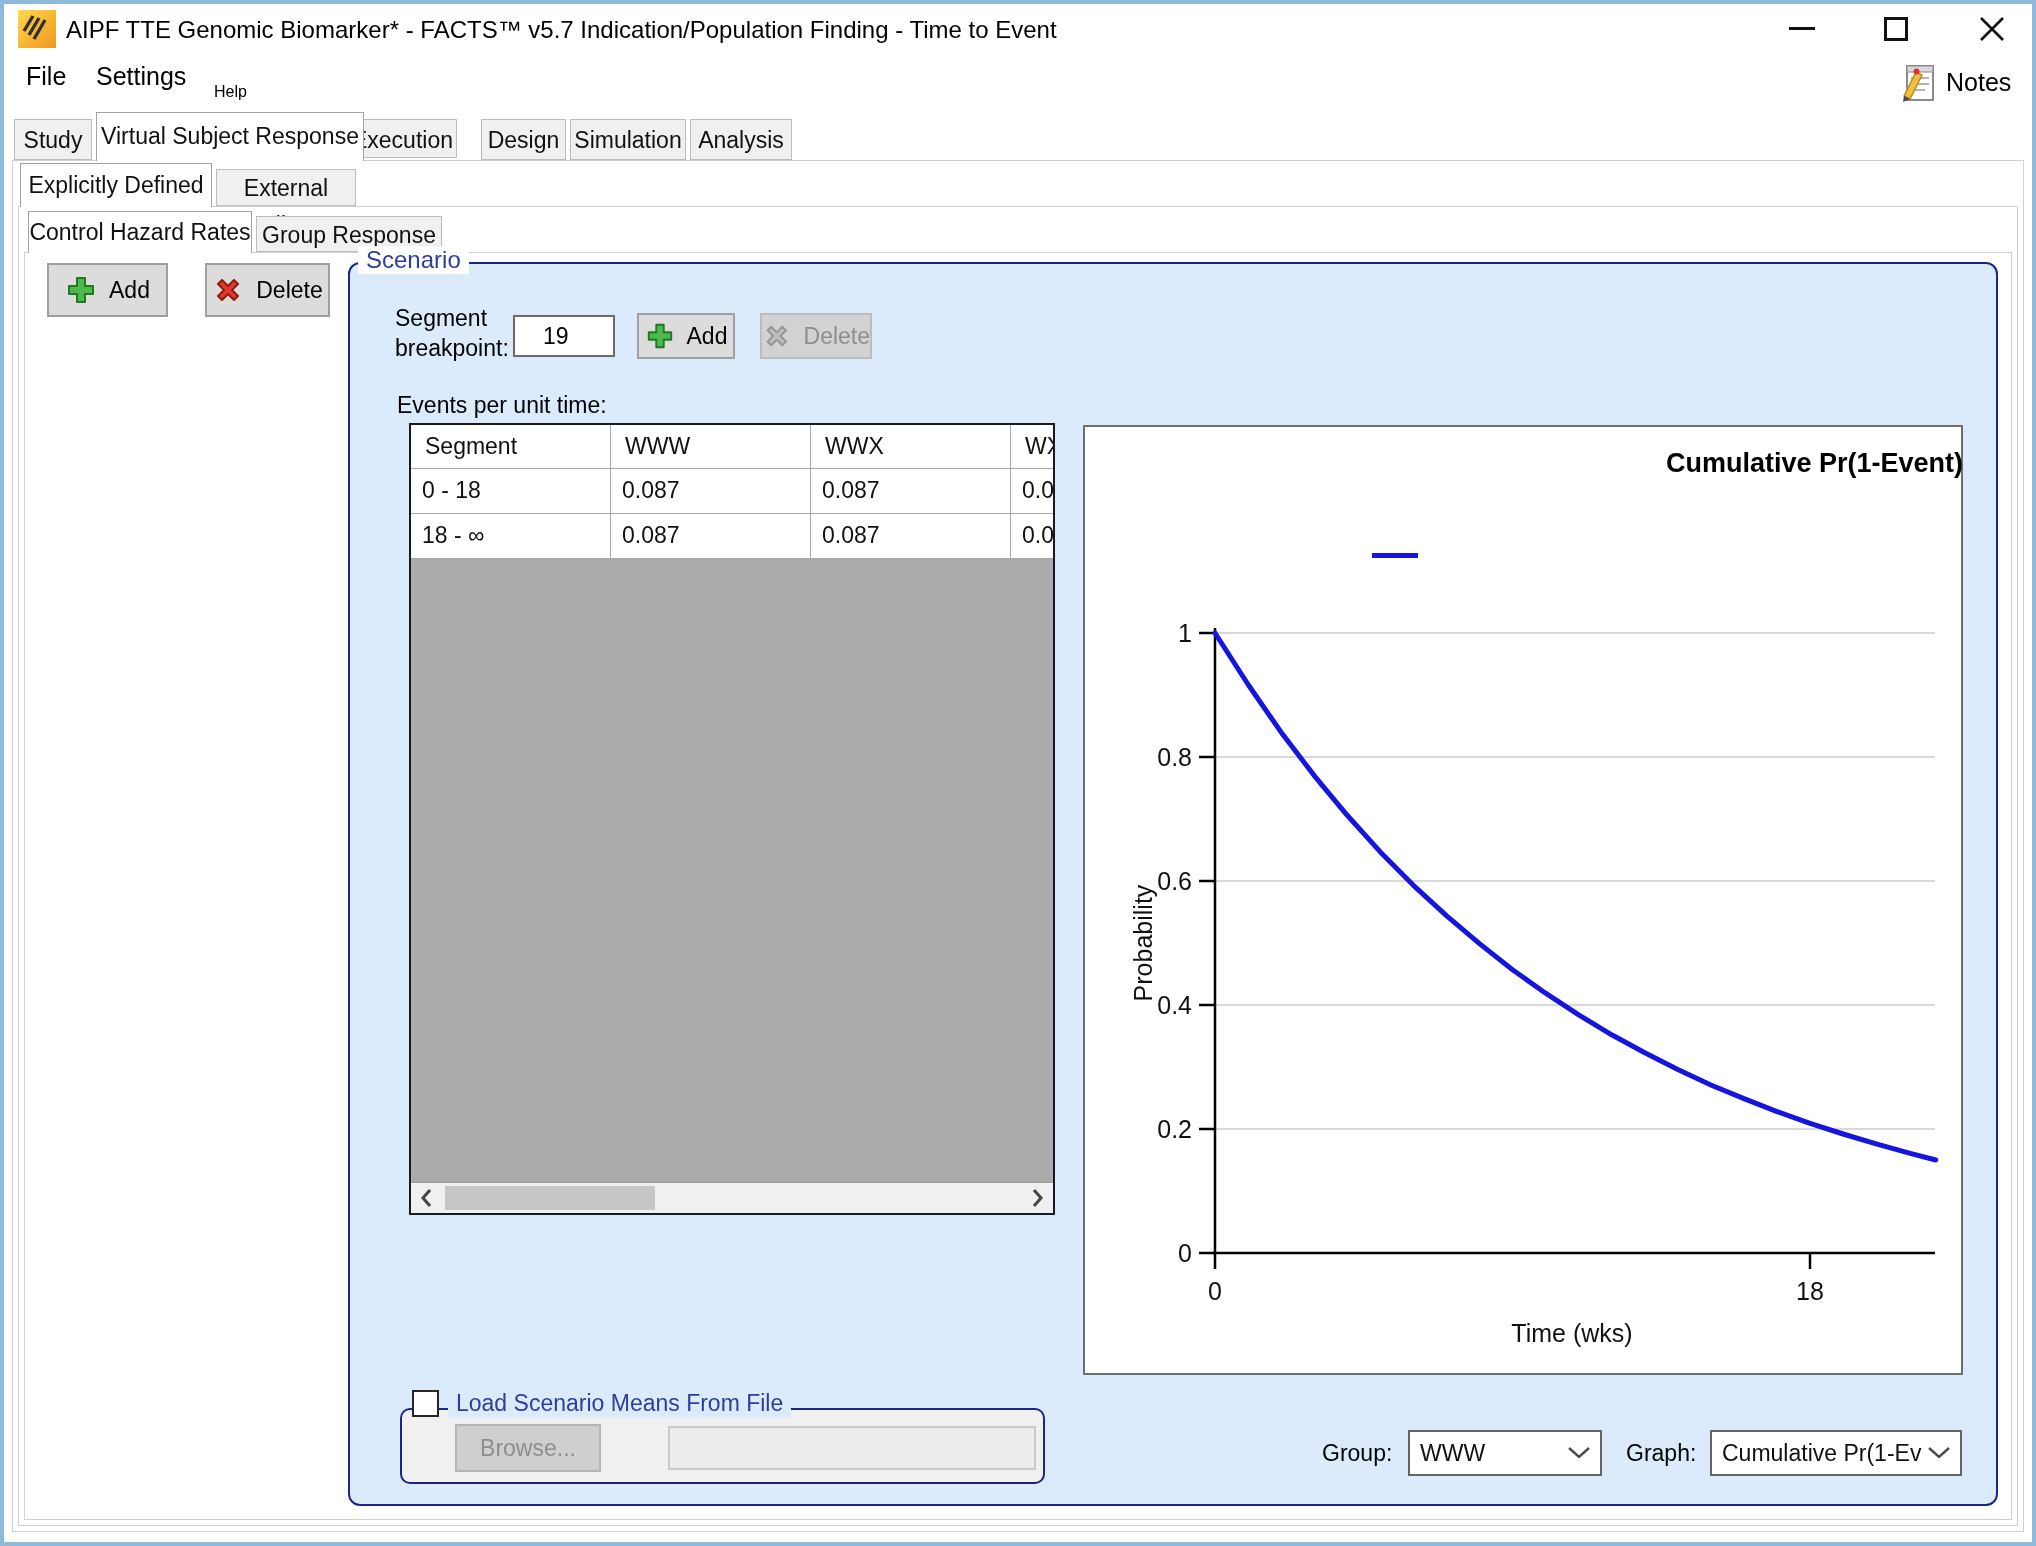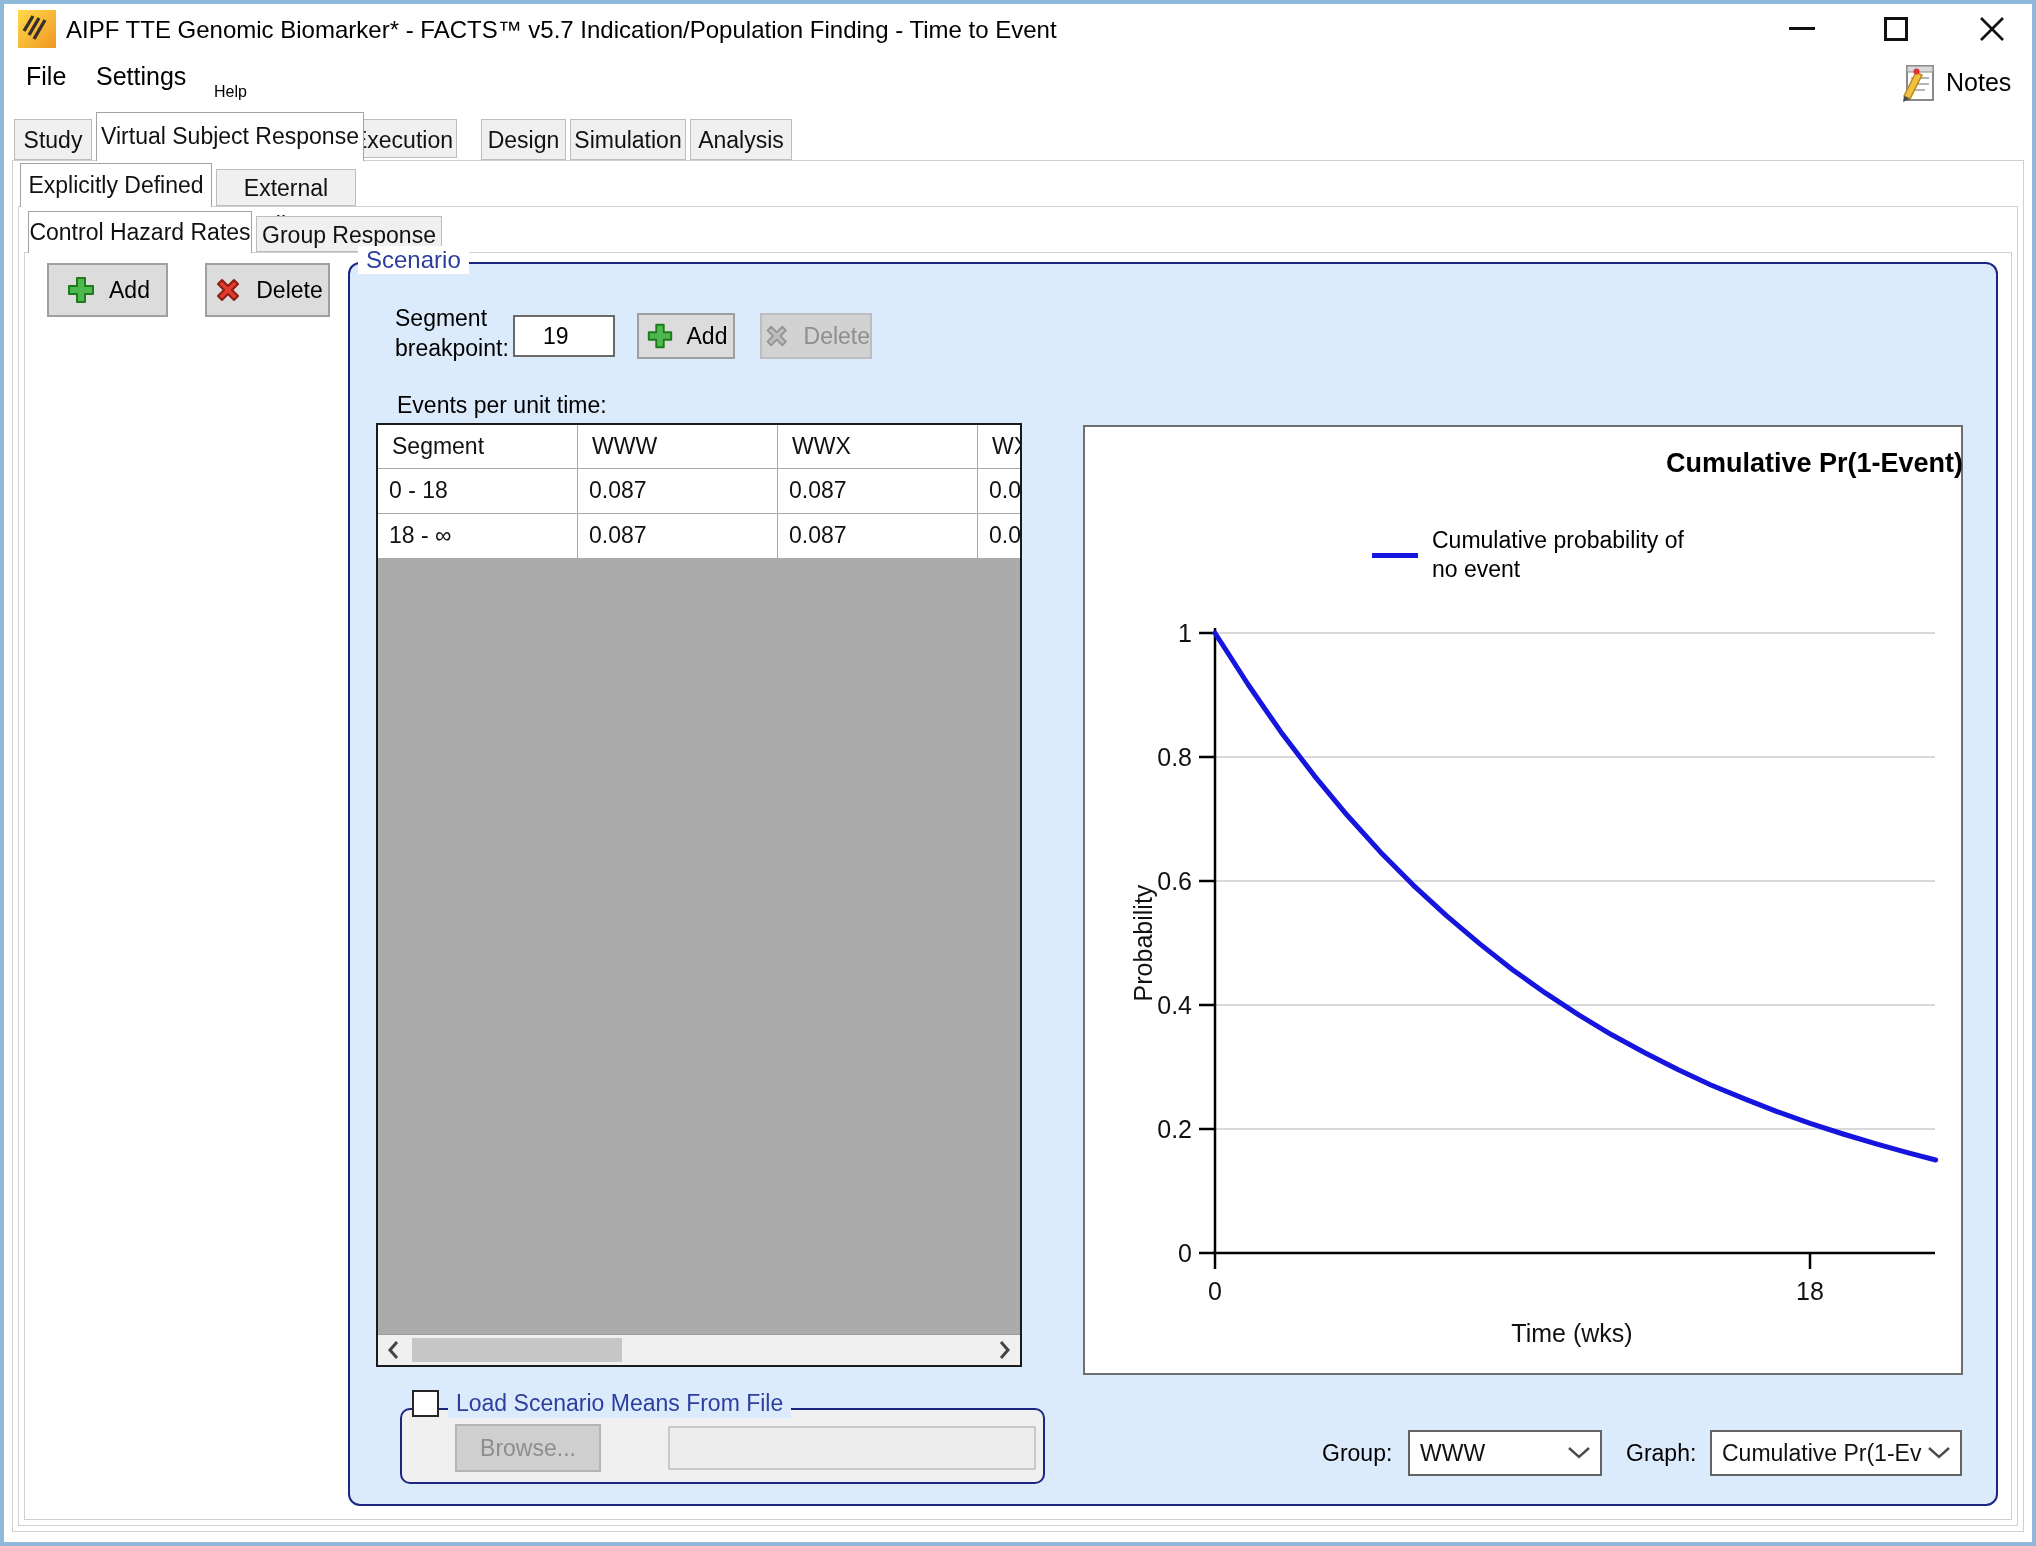--- a/index.html
+++ b/index.html
@@ -141,21 +141,21 @@
     <span>Add</span>
   </div>
   <div class="btn disabled" style="left:760px;top:313px;width:112px;height:46px">
     <svg width="30" height="30" viewBox="0 0 32 32">
       <path d="M6 10 L10 6 L16 12 L22 6 L26 10 L20 16 L26 22 L22 26 L16 20 L10 26 L6 22 L12 16 Z" fill="#bdbdbd" stroke="#969696" stroke-width="2" stroke-linejoin="round"></path>
     </svg>
     <span>Delete</span>
   </div>
 
   <div class="txt" style="left:397px;top:392px">Events per unit time:</div>
-  <div class="evtable" style="left:376px;top:423px;width:646px;height:944px">
+  <div class="evtable" style="left:409px;top:423px;width:646px;height:792px">
     <div class="evrow evhead" style="height:43px">
       <div class="evcell" style="width:200px">Segment</div>
       <div class="evcell" style="width:200px">WWW</div>
       <div class="evcell" style="width:200px">WWX</div>
       <div class="evcell" style="width:42px;border-right:none">WX</div>
     </div>
     <div class="evrow" style="height:44px">
       <div class="evcell" style="width:200px">0 - 18</div>
       <div class="evcell" style="width:200px">0.087</div>
       <div class="evcell" style="width:200px">0.087</div>
@@ -187,22 +187,20 @@
   <div class="checkbox" style="left:412px;top:1390px"></div>
   <div class="grouplabel" style="left:448px;top:1388px;background:#dcebfc;font-size:23px;line-height:30px">Load Scenario Means From File</div>
   <div class="btn disabled" style="left:455px;top:1424px;width:146px;height:48px;background:#cfcfcf;border-color:#b5b5b5">
     <span>Browse...</span>
   </div>
   <input class="field" style="left: 668px; top: 1426px; width: 368px; height: 44px; background: rgb(237, 237, 237); border-color: rgb(201, 201, 201);" value="">
 
   <div class="chartpanel" style="left:1083px;top:425px;width:880px;height:950px"></div>
   <div class="charttitle" style="left:1083px;top:448px">Cumulative Pr(1-Event)</div>
   <div class="abs" style="left:1372px;top:553px;width:46px;height:5px;background:#1515dd"></div>
-  <div class="legendtext" style="left:1432px;top:526px">Cumulative probability of
-no event</div>
 
   <svg class="abs" style="left:1085px;top:427px" width="876" height="946" viewBox="1085 427 876 946">
 
     <g stroke="#d9d9d9" stroke-width="2">
       <line x1="1215" y1="633" x2="1935" y2="633"></line>
       <line x1="1215" y1="757" x2="1935" y2="757"></line>
       <line x1="1215" y1="881" x2="1935" y2="881"></line>
       <line x1="1215" y1="1005" x2="1935" y2="1005"></line>
       <line x1="1215" y1="1129" x2="1935" y2="1129"></line>
     </g>

